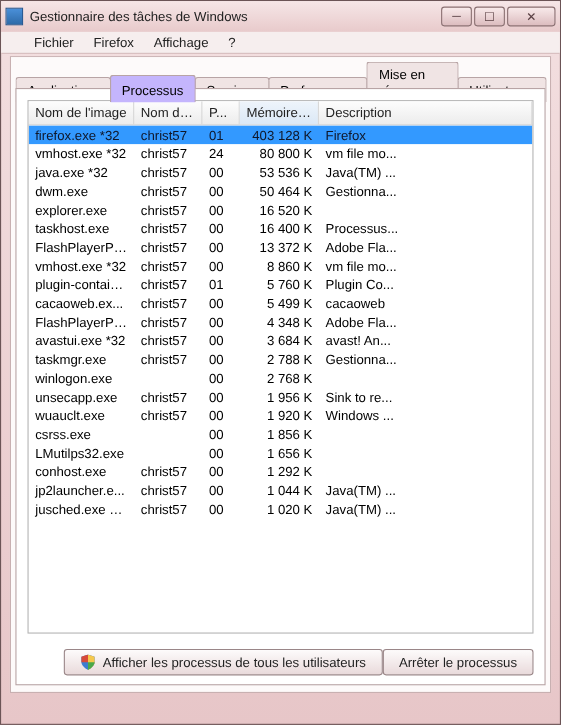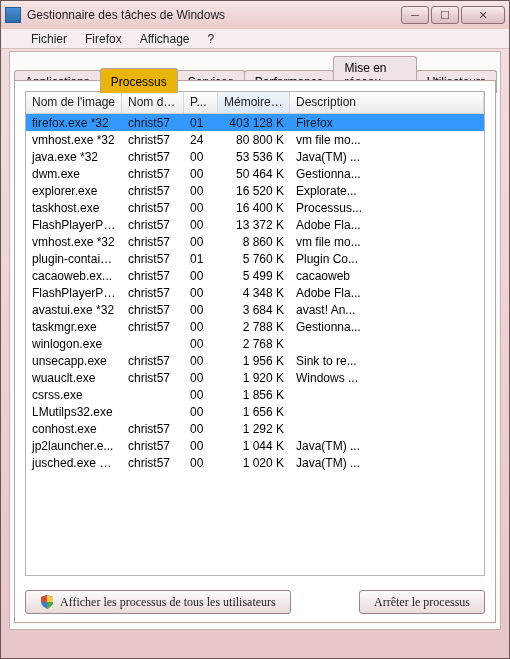--- a/index.html
+++ b/index.html
@@ -77,21 +77,21 @@
     border: 1px solid #b8a4a5;
     border-bottom: none;
     background: #f0e4e4;
     border-radius: 3px 3px 0 0;
     margin-right: -1px;
     cursor: pointer;
     position: relative;
     font-size: 12px;
   }
   .tab.active {
-    background: #eab308;
+    background: #c4b5fd;
     z-index: 2;
     padding-top: 6px;
   }
   .tab-panel {
     position: absolute;
     left: 4px; right: 4px;
     top: 28px;
     bottom: 6px;
     border: 1px solid #b8a4a5;
     background: #fff;
@@ -142,21 +142,21 @@
     text-overflow: ellipsis;
   }
   .c-image { width: 96px; }
   .c-user  { width: 62px; }
   .c-cpu   { width: 34px; text-align: left; }
   .c-mem   { width: 72px; text-align: right; }
   .c-desc  { flex: 1; min-width: 0; }
   .bottom-buttons {
     position: absolute;
     left: 10px; right: 10px; bottom: 8px;
-    display: flex; justify-content: space-between; align-items: center; font-family: Liberation Serif, serif;
+    display: flex; justify-content: flex-end; align-items: center;
   }
   .btn {
     height: 24px;
     padding: 0 14px;
     border: 1px solid #9a8688;
     border-radius: 3px;
     background: linear-gradient(#fdfbfb, #e9dadb);
     display: flex; align-items: center; gap: 6px;
     cursor: pointer;
     font-size: 12px;
@@ -255,21 +255,20 @@
               <div class="cell c-user">christ57</div>
               <div class="cell c-cpu">00</div>
               <div class="cell c-mem">50 464 K</div>
               <div class="cell c-desc">Gestionna...</div>
             </div>
             <div class="lv-row">
               <div class="cell c-image">explorer.exe</div>
               <div class="cell c-user">christ57</div>
               <div class="cell c-cpu">00</div>
               <div class="cell c-mem">16 520 K</div>
-              <div class="cell c-desc">Explorate...</div>
             </div>
             <div class="lv-row">
               <div class="cell c-image">taskhost.exe</div>
               <div class="cell c-user">christ57</div>
               <div class="cell c-cpu">00</div>
               <div class="cell c-mem">16 400 K</div>
               <div class="cell c-desc">Processus...</div>
             </div>
             <div class="lv-row">
               <div class="cell c-image">FlashPlayerPl...</div>

